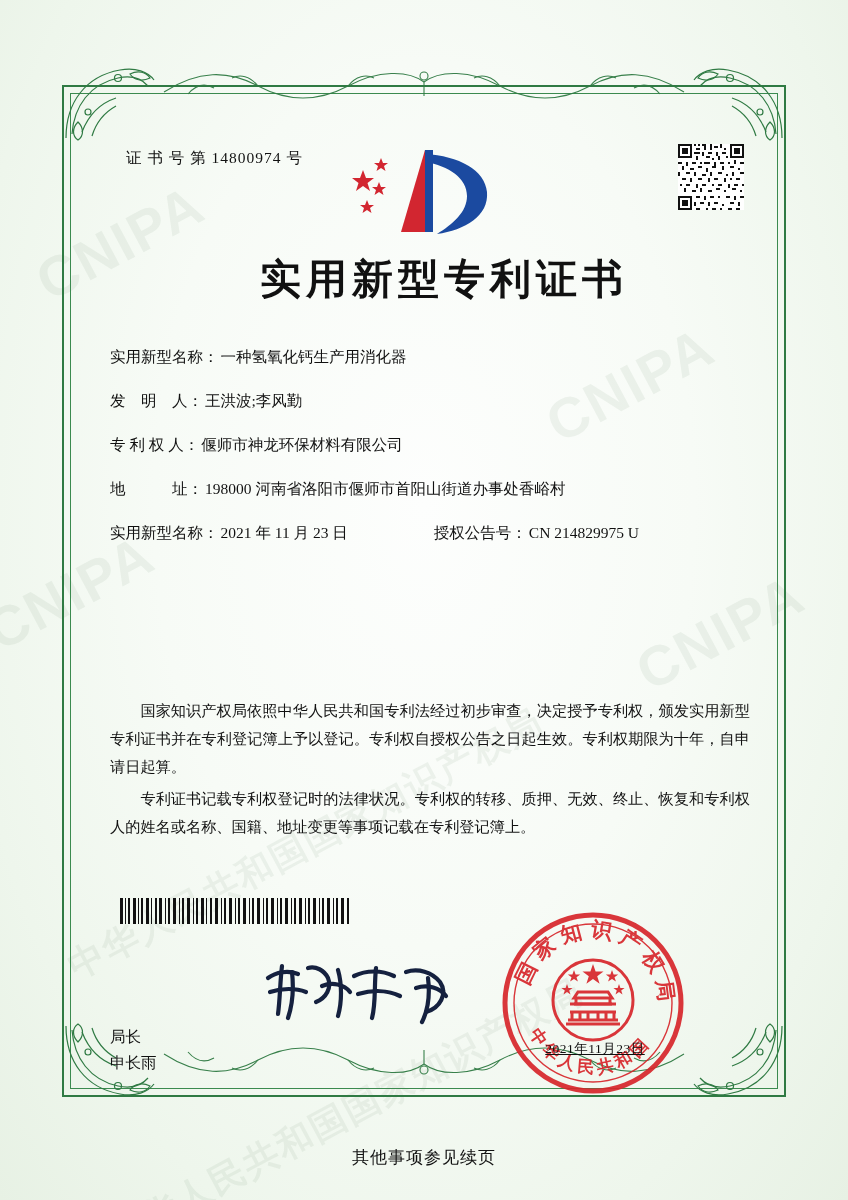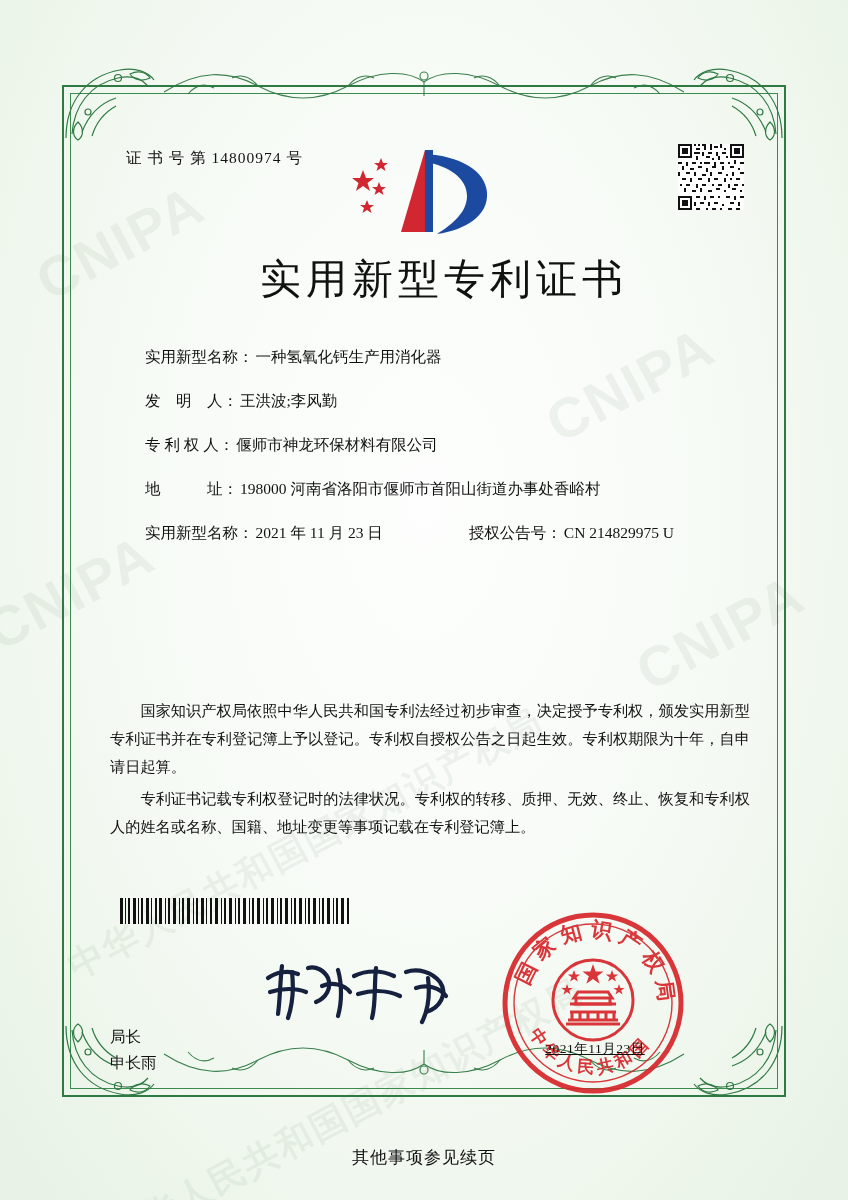--- a/index.html
+++ b/index.html
@@ -110,42 +110,41 @@
   }
   .logo svg { display:block; width:100%; height:100%; }
 
   .title {
     position: absolute;
     left: 0;
     right: 0;
     top: 252px;
     text-align: center;
     font-size: 41px;
-    font-weight: 400;
+    font-weight: 700;
     letter-spacing: 5px;
     color: #111;
     font-family: "Liberation Serif", "DejaVu Serif", serif;
     padding-left: 40px;
   }
 
   
   .fields {
     position: absolute;
     left: 110px;
     top: 348px;
     width: 640px;
     font-size: 15.5px;
     line-height: 1.1;
   }
   .frow {
     display: flex;
     align-items: flex-end;
     margin-bottom: 27px;
     white-space: nowrap;
-    margin-left: 35px;
   }
   .flabel {
     color: #111;
     flex: none;
   }
   .fvalue {
     color: #111;
     margin-left: 2px;
   }
   .frow.dual { justify-content: flex-start; }

